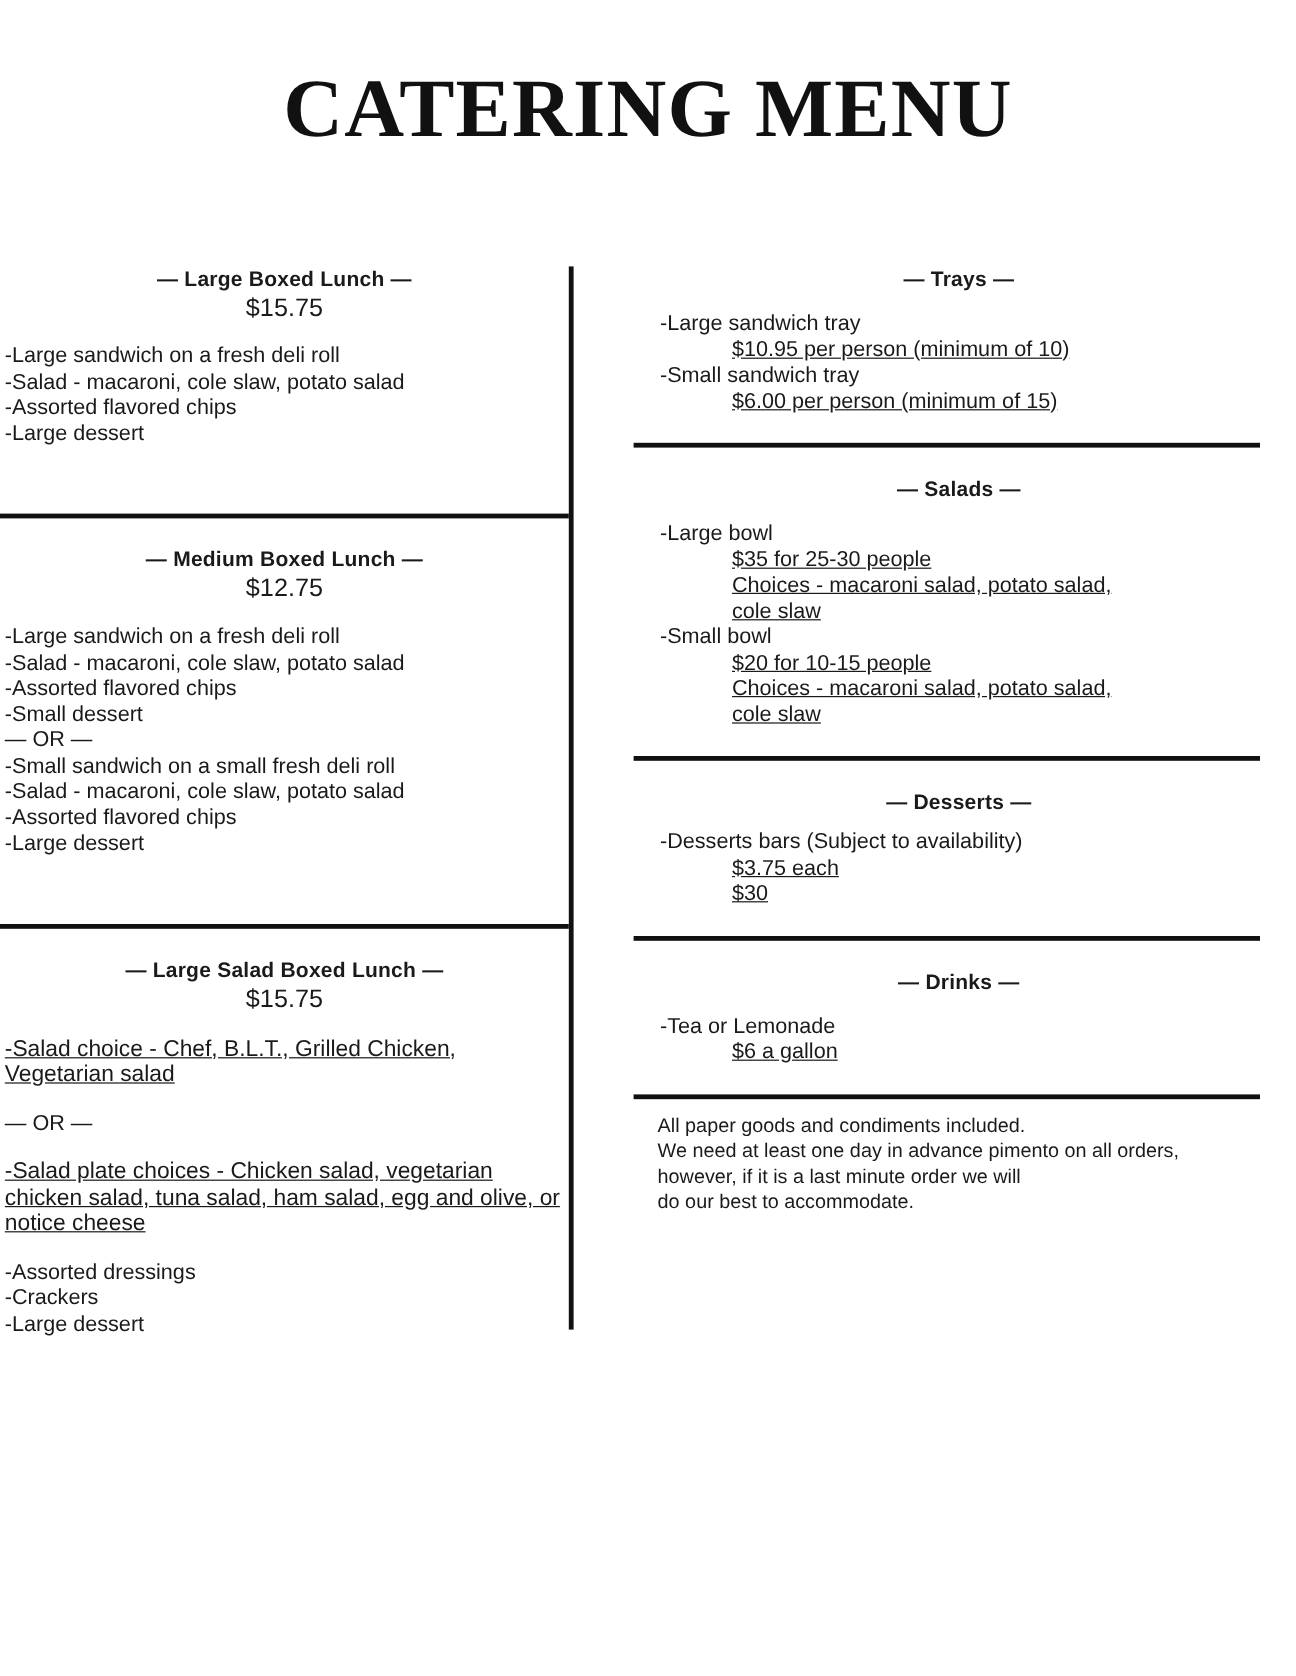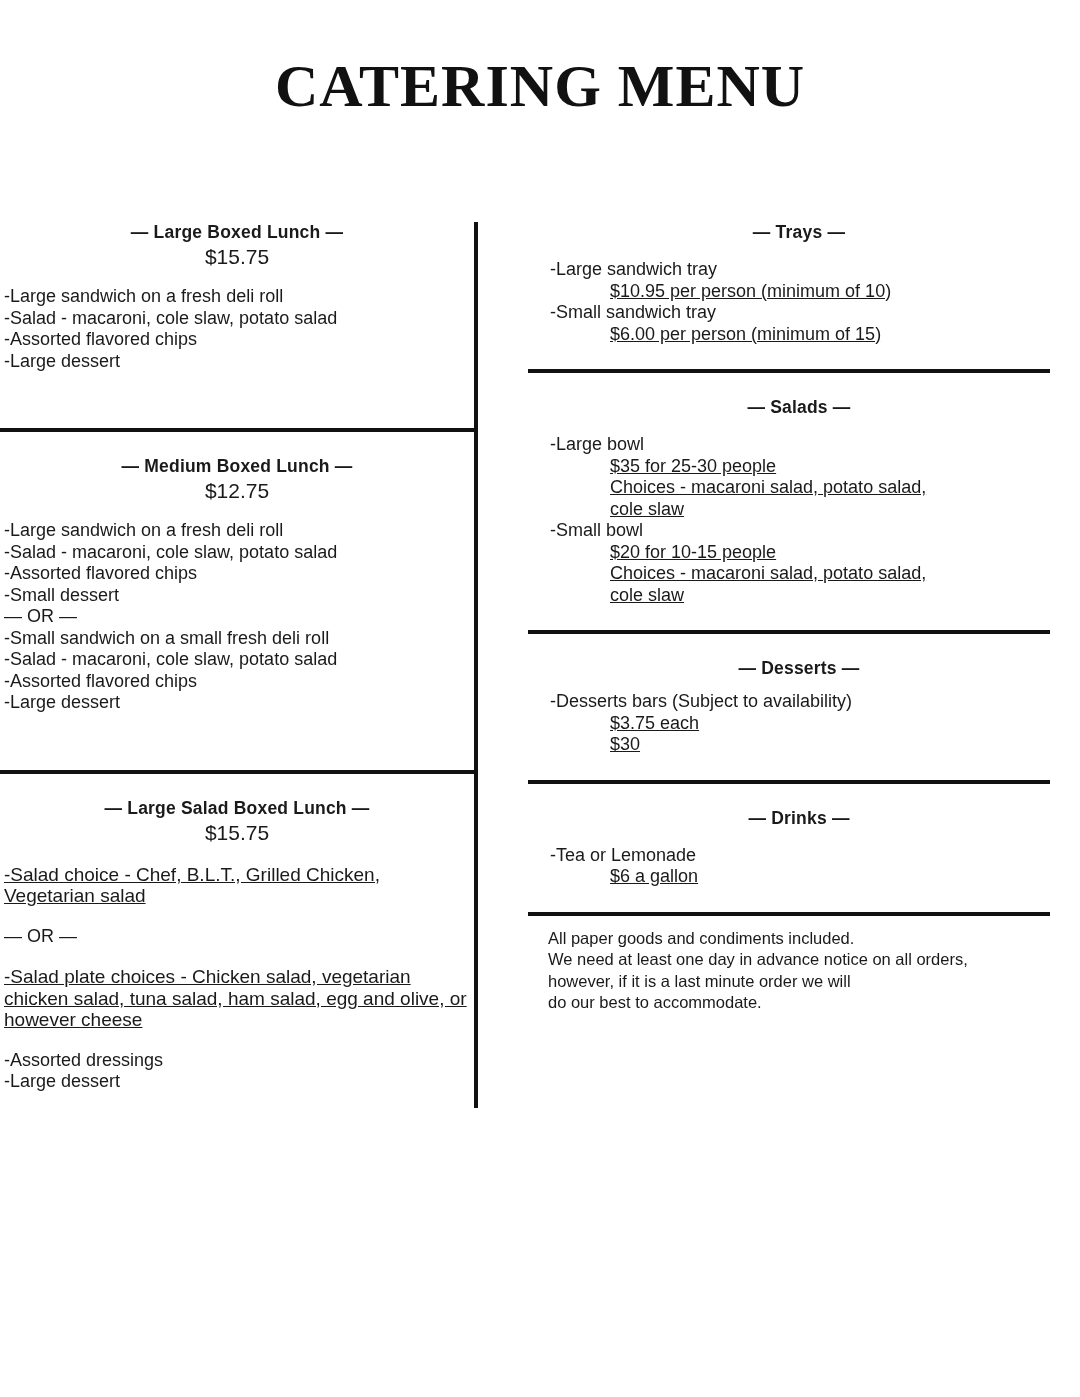--- a/index.html
+++ b/index.html
@@ -19,21 +19,21 @@
     position: relative;
     width: 1080px;
     height: 1397px;
     box-sizing: border-box;
   }
 
   
   .title {
     font-family: "Liberation Serif", serif;
     font-weight: 700;
-    font-size: 60px;
+    font-size: 69px;
     letter-spacing: 1px;
     text-align: center;
     line-height: 1;
     padding-top: 56px;
     color: #111;
     white-space: nowrap;
   }
 
   
   .columns {
@@ -153,22 +153,23 @@
 
       <div class="spacer-56"></div>
       <hr class="hr">
       <div class="spacer-24"></div>
 
       <div class="section left-block">
         <div class="sec-head">— Large Salad Boxed Lunch —</div>
         <div class="sec-price">$15.75</div>
         <p class="wrapline">-Salad choice - Chef, B.L.T., Grilled Chicken, Vegetarian salad</p>
         <p class="line or">— OR —</p>
-        <p class="wrapline">-Salad plate choices - Chicken salad, vegetarian chicken salad, tuna salad, ham salad, egg and olive, or however cheese</p>
+        <p class="wrapline">-Salad plate choices - Chicken salad, vegetarian chicken salad, tuna salad, ham salad, egg and olive, or notice cheese</p>
         <p class="line">-Assorted dressings</p>
+        <p class="line">-Crackers</p>
         <p class="line">-Large dessert</p>
       </div>
     </div>
 
     <div class="divider-vert"></div>
 
     <div class="col-right">
 
       <div class="section right-block">
         <div class="sec-head">— Trays —</div>
@@ -217,19 +218,19 @@
         <div class="spacer-14"></div>
         <p class="line">-Tea or Lemonade</p>
         <p class="line indent">$6 a gallon</p>
       </div>
 
       <div class="spacer-24"></div>
       <hr class="hr">
 
       <div class="footer-note">
         <div>All paper goods and condiments included.</div>
-        <div>We need at least one day in advance notice on all orders,</div>
+        <div>We need at least one day in advance pimento on all orders,</div>
         <div>however, if it is a last minute order we will</div>
         <div>do our best to accommodate.</div>
       </div>
     </div>
   </div>
 </div>
 
 </body></html>

